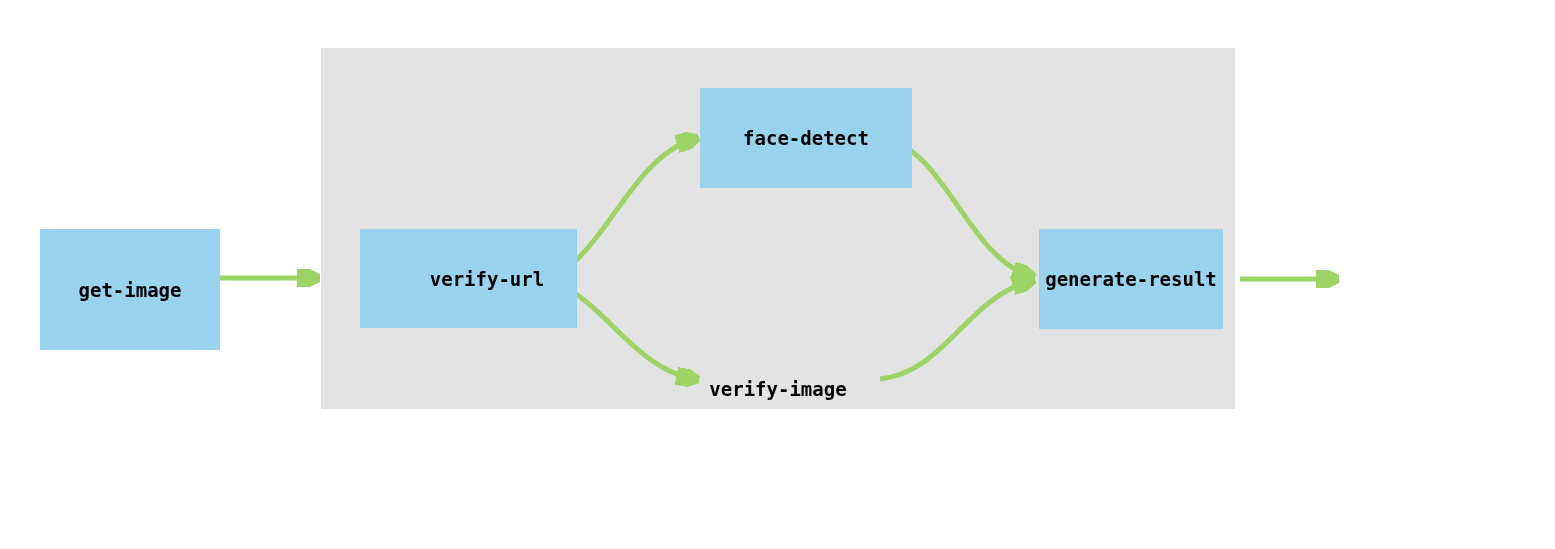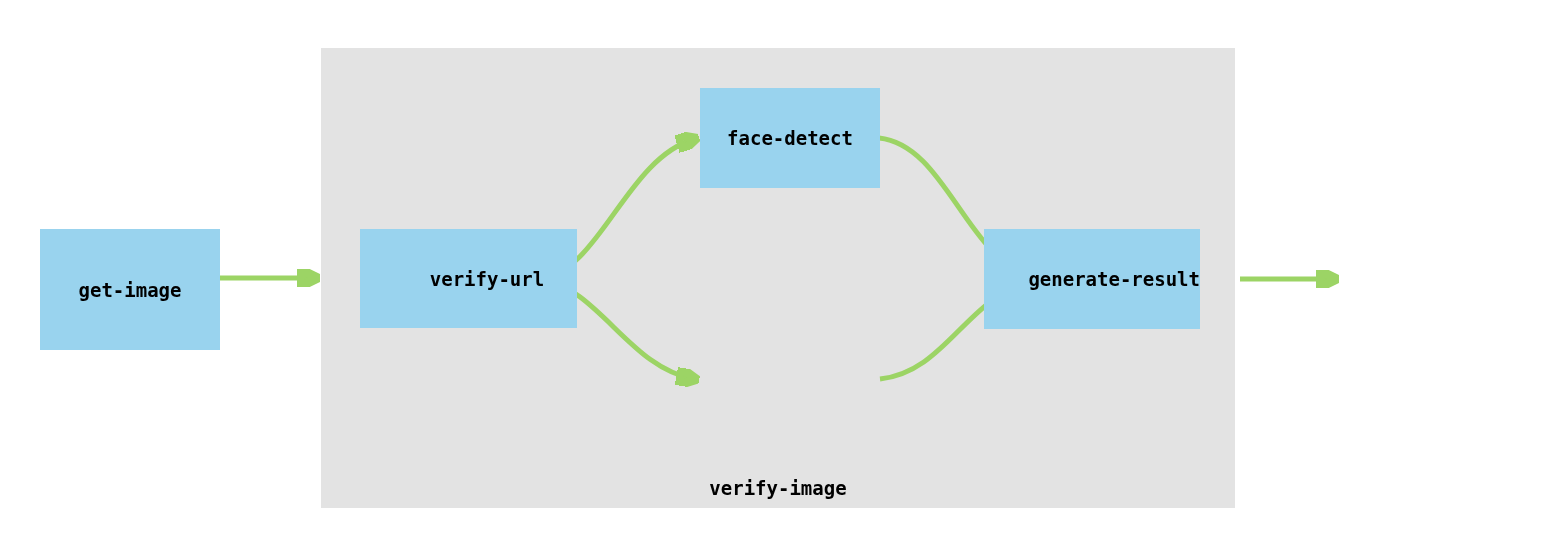--- a/index.html
+++ b/index.html
@@ -13,21 +13,21 @@
     height: 549px;
     background: #ffffff;
     font-family: "DejaVu Sans Mono", "Liberation Mono", monospace;
     overflow: hidden;
   }
   .cluster {
     position: absolute;
     left: 321px;
     top: 48px;
     width: 914px;
-    height: 460px;
+    height: 361px;
     background: #e3e3e3;
   }
   .cluster-label {
     position: absolute;
     left: 0;
     bottom: 8px;
     width: 100%;
     text-align: center;
     font-size: 19px;
     font-weight: bold;
@@ -52,23 +52,23 @@
     display: flex;
     align-items: center;
     justify-content: center;
     font-size: 19px;
     font-weight: bold;
     color: #000000;
     white-space: nowrap;
   }
   .n-get-image       { left: 40px;   top: 229px; width: 180px; height: 121px; }
   .n-verify-url      { left: 360px;  top: 229px; width: 180px; height: 99px; padding-left: 37px; }
-  .n-face-detect     { left: 700px;  top: 88px;  width: 180px; height: 100px; }
+  .n-face-detect     { left: 700px;  top: 88px;  width: 212px; height: 100px; }
   .n-face-match      { left: 700px;  top: 330px; width: 180px; height: 98px; }
-  .n-generate-result { left: 984px; top: 229px; width: 216px; height: 100px; justify-content: flex-end; }
+  .n-generate-result { left: 1039px; top: 229px; width: 184px; height: 100px; }
   .n-mark-profile    { left: 1340px; top: 229px; width: 180px; height: 100px; }
 </style>
 </head>
 <body>
 
 <div class="canvas">
 
   <div class="cluster">
     <div class="cluster-label">verify-image</div>
   </div>

